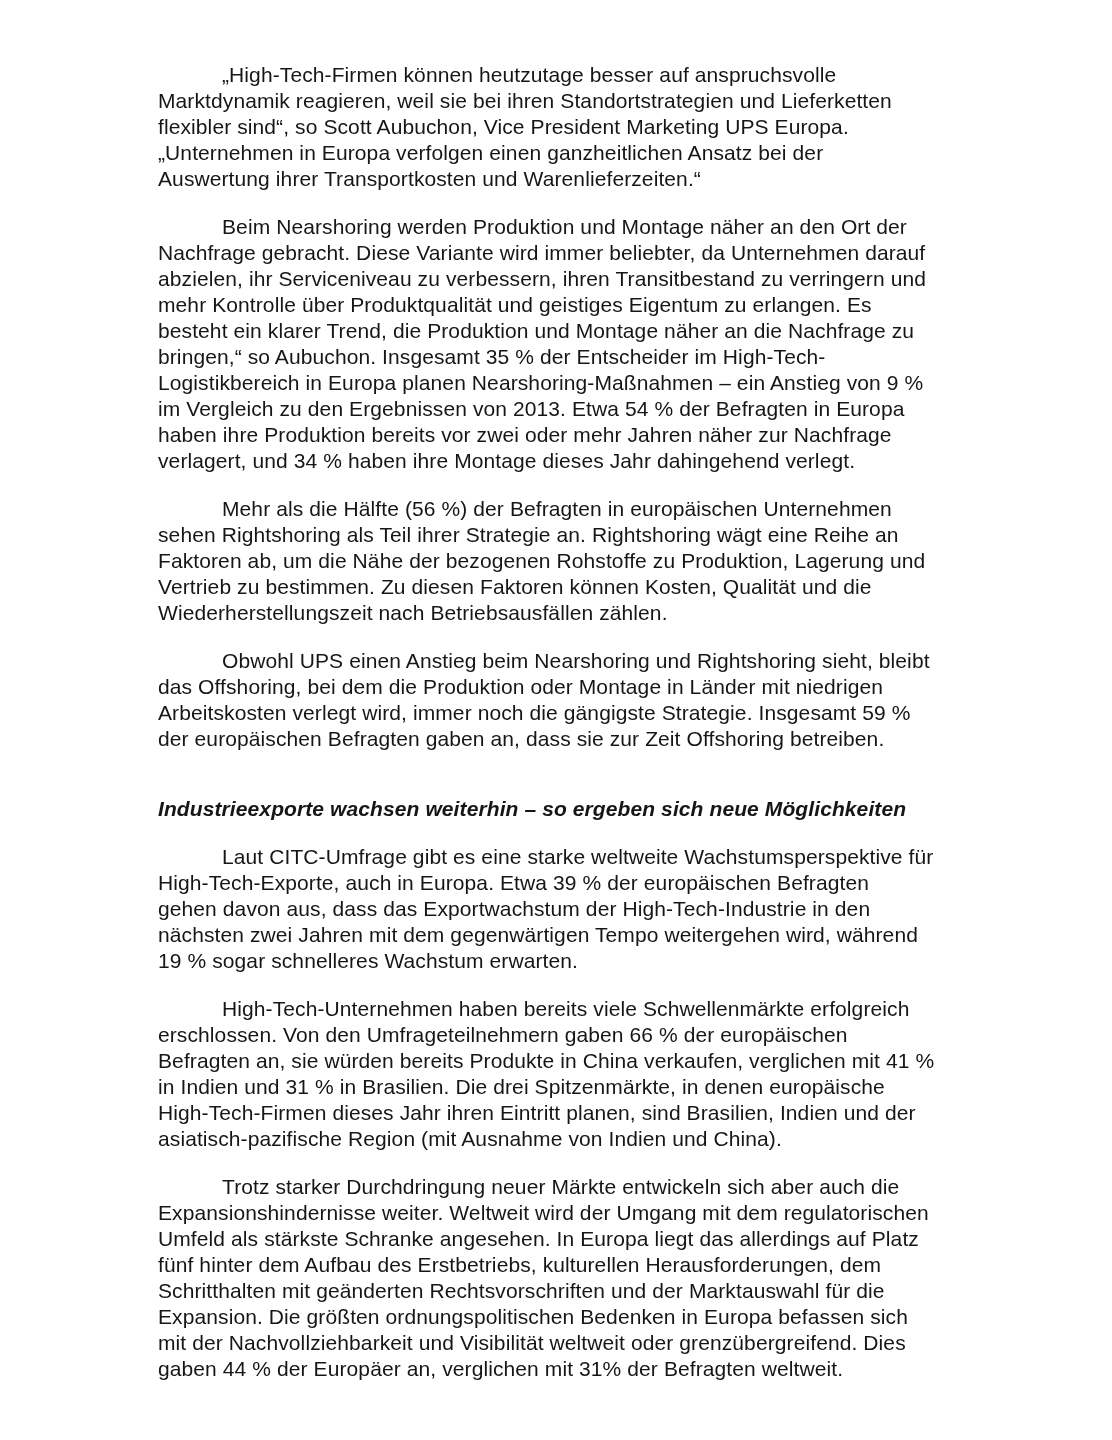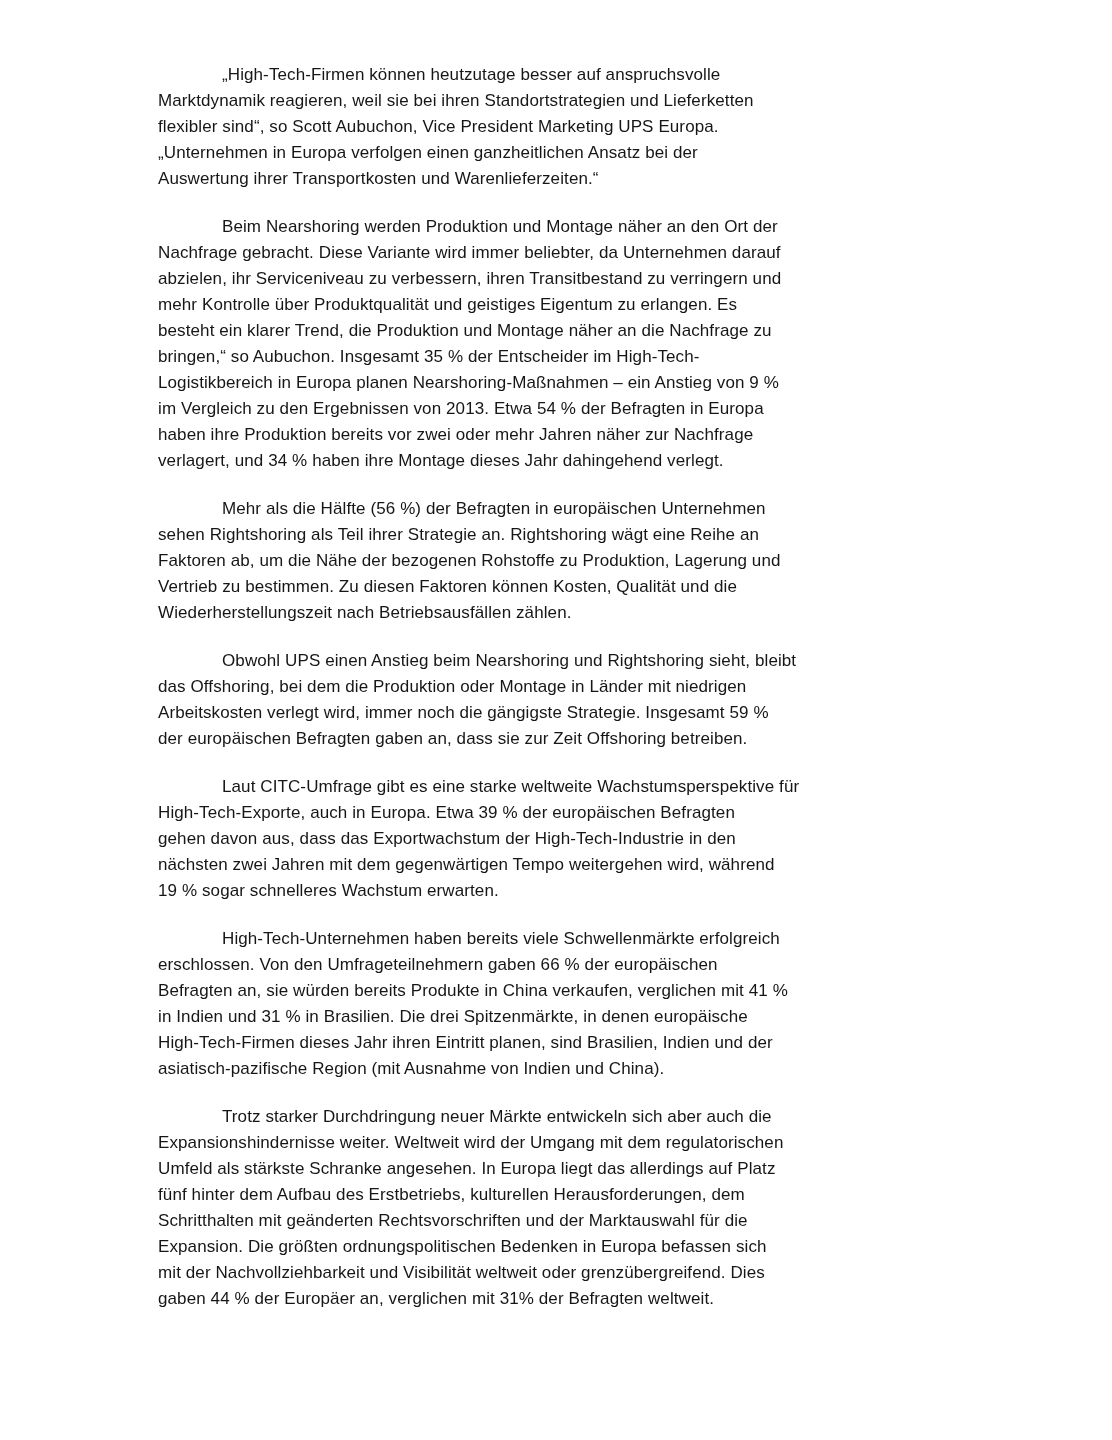--- a/index.html
+++ b/index.html
@@ -19,21 +19,21 @@
     width: 1112px;
     min-height: 1440px;
     padding: 62px 130px 40px 158px;
     background: #ffffff;
   }
   .content {
     width: 830px;
   }
   p.body-para {
     margin: 0 0 22px 0;
-    font-size: 17px;
+    font-size: 21px;
     line-height: 26px;
     letter-spacing: 0.1px;
     white-space: pre-wrap;      
     text-indent: 64px;          
     font-weight: 400;
   }
   p.section-heading {
     margin: 44px 0 22px 0;
     font-size: 21px;
     line-height: 26px;
@@ -71,20 +71,21 @@
 sehen Rightshoring als Teil ihrer Strategie an. Rightshoring wägt eine Reihe an
 Faktoren ab, um die Nähe der bezogenen Rohstoffe zu Produktion, Lagerung und
 Vertrieb zu bestimmen. Zu diesen Faktoren können Kosten, Qualität und die
 Wiederherstellungszeit nach Betriebsausfällen zählen.</p>
 
     <p class="body-para">Obwohl UPS einen Anstieg beim Nearshoring und Rightshoring sieht, bleibt
 das Offshoring, bei dem die Produktion oder Montage in Länder mit niedrigen
 Arbeitskosten verlegt wird, immer noch die gängigste Strategie. Insgesamt 59 %
 der europäischen Befragten gaben an, dass sie zur Zeit Offshoring betreiben.</p>
 
+    <p class="section-heading">Industrieexporte wachsen weiterhin – so ergeben sich neue Möglichkeiten</p>
 
     <p class="body-para">Laut CITC-Umfrage gibt es eine starke weltweite Wachstumsperspektive für
 High-Tech-Exporte, auch in Europa. Etwa 39 % der europäischen Befragten
 gehen davon aus, dass das Exportwachstum der High-Tech-Industrie in den
 nächsten zwei Jahren mit dem gegenwärtigen Tempo weitergehen wird, während
 19 % sogar schnelleres Wachstum erwarten.</p>
 
     <p class="body-para">High-Tech-Unternehmen haben bereits viele Schwellenmärkte erfolgreich
 erschlossen. Von den Umfrageteilnehmern gaben 66 % der europäischen
 Befragten an, sie würden bereits Produkte in China verkaufen, verglichen mit 41 %

